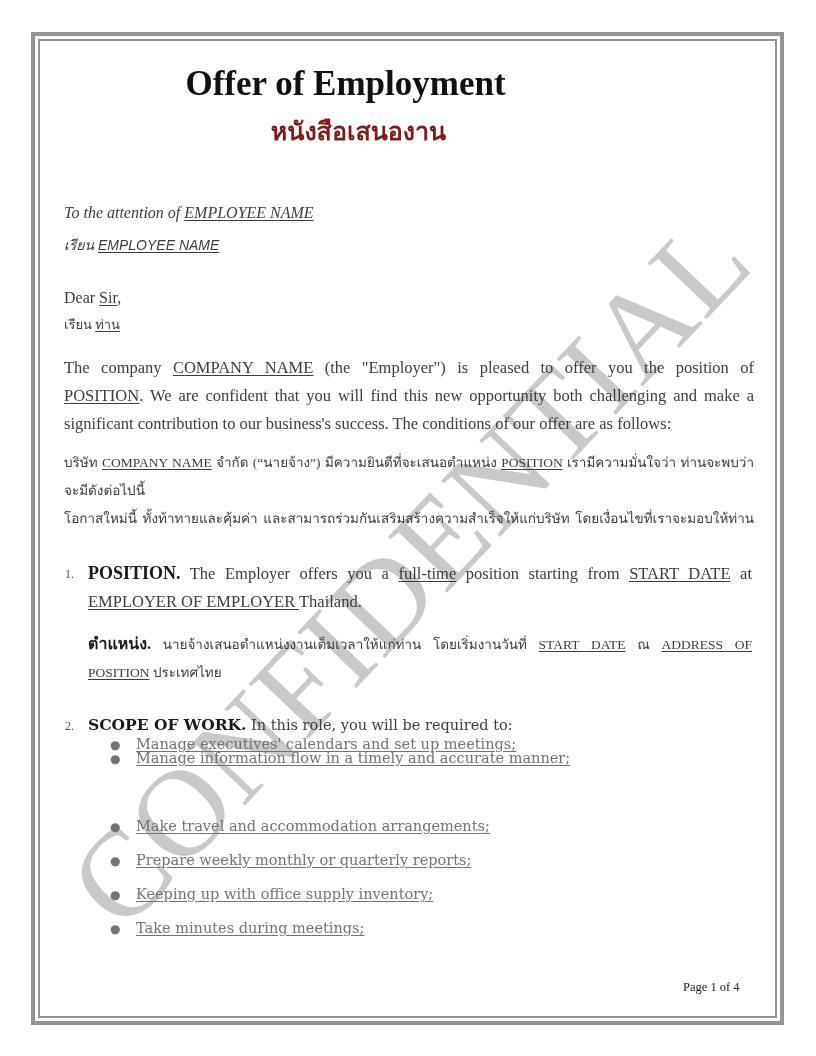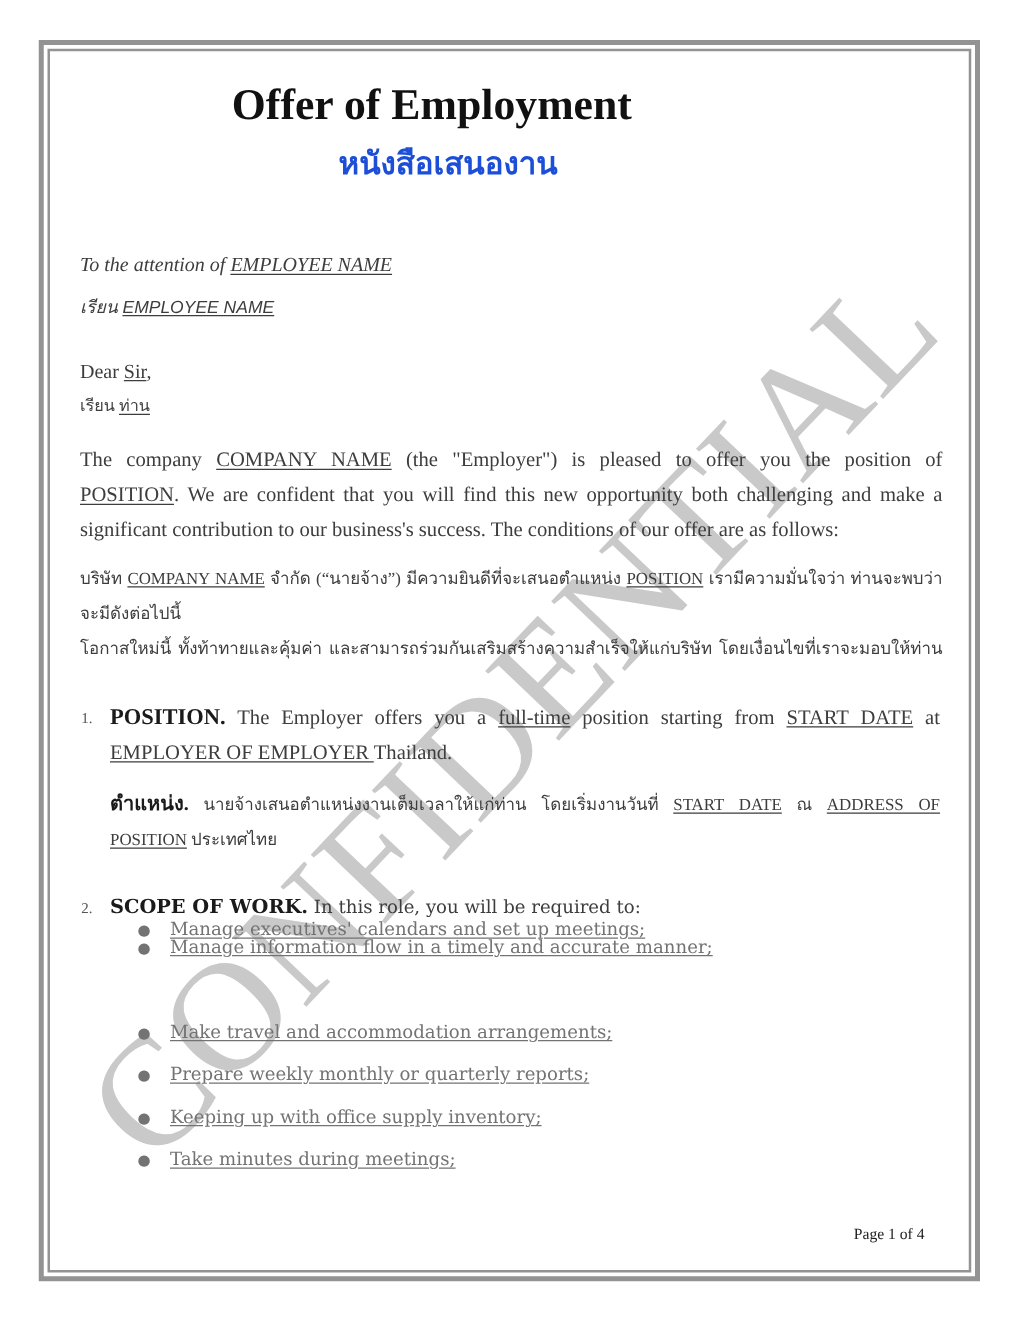--- a/index.html
+++ b/index.html
@@ -69,21 +69,21 @@
     }
     .title-th {
       position: absolute;
       left: 0;
       width: 717px;
       top: 114px;
       text-align: center;
       font-family: "Liberation Serif", serif;
       font-weight: bold;
       font-size: 25px;
-      color: #1d4ed8;
+      color: #7f1d1d;
       line-height: 36px;
     }
     .line {
       position: absolute;
       left: 64px;
       white-space: nowrap;
     }
     .u { text-decoration: underline; text-underline-offset: 2px; }
     .en-serif { font-family: "Liberation Serif", serif; font-size: 16px; }
     .italic { font-style: italic; }

